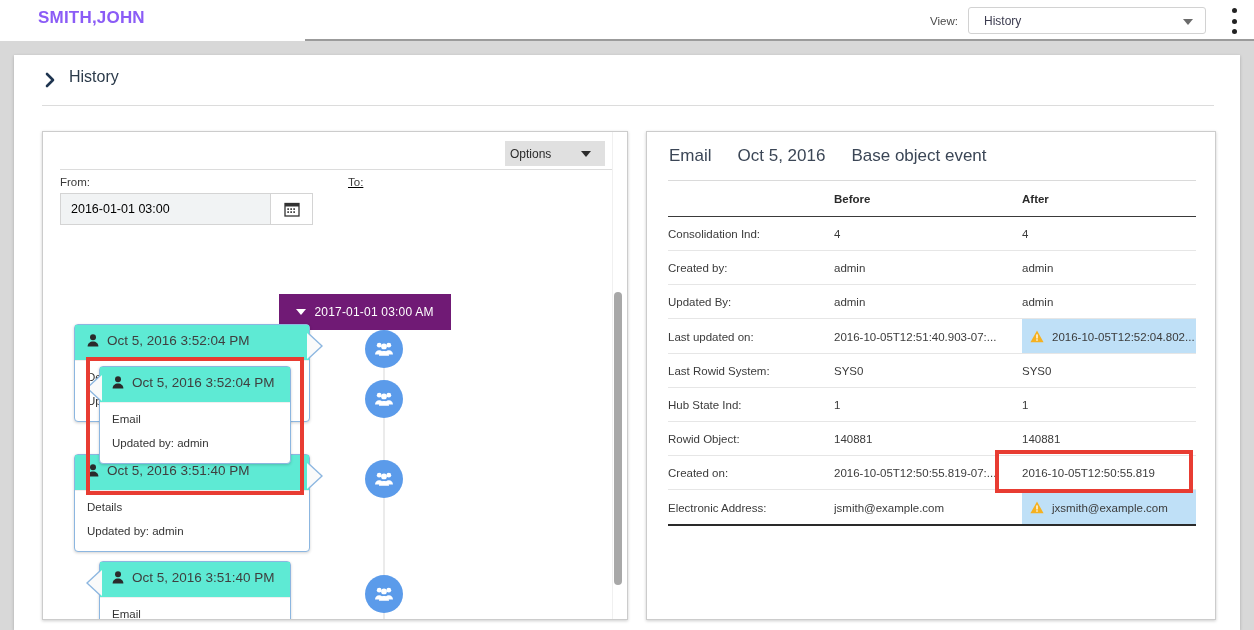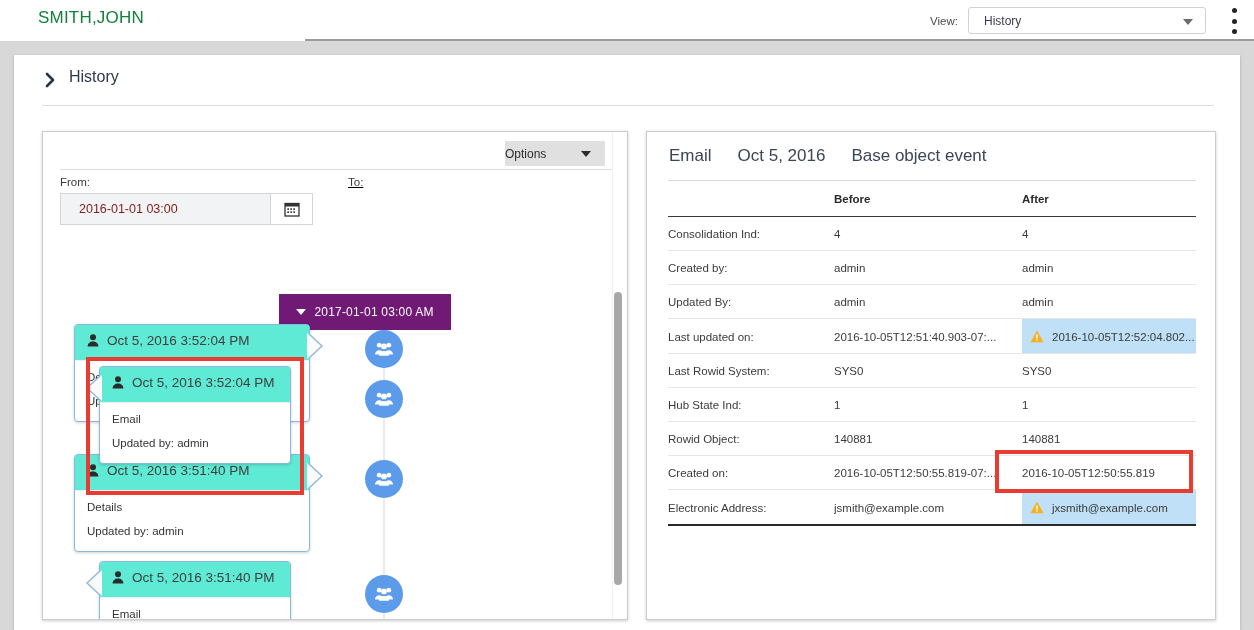--- a/index.html
+++ b/index.html
@@ -15,21 +15,21 @@
   
   .topbar {
     position: absolute; left: 0; top: 0;
     width: 1254px; height: 40px;
     background: #ffffff;
     display: flex; align-items: center;
   }
   .topbar-title {
     position: absolute; left: 38px; top: 8px;
     font-size: 17px; letter-spacing: .2px;
-    color: #15803d; font-weight: 400;
+    color: #8b5cf6; font-weight: 700;
   }
   .topbar-underline {
     position: absolute; left: 305px; top: 39px;
     width: 949px; height: 2px;
     background: #9b9b9b;
   }
   .view-wrap {
     position: absolute; right: 48px; top: 7px;
     display: flex; align-items: center; gap: 10px;
   }
@@ -101,21 +101,21 @@
     background: #ffffff;
     border: 1px solid #cccccc;
     box-shadow: 0 1px 3px rgba(0,0,0,.2);
     overflow: hidden;
   }
   .options-btn {
     position: absolute; right: 22px; top: 9px;
     width: 100px; height: 25px;
     background: #e0e0e0;
     display: flex; align-items: center;
-    padding: 0 0;
+    padding: 0 5px;
     font-size: 12px; color: #2c2c2c;
     cursor: pointer;
   }
   .options-btn .caret {
     position: absolute; right: 14px; top: 10px;
     width: 0; height: 0;
     border-left: 5px solid transparent;
     border-right: 5px solid transparent;
     border-top: 6px solid #2c2c2c;
   }
@@ -127,22 +127,22 @@
   .field-col.from { left: 17px; }
   .field-col.to   { left: 305px; text-decoration: underline; }
   .field-label { font-size: 11.5px; color: #3a3a3a; margin-bottom: 5px; }
   .field-row {
     display: flex; width: 253px; height: 32px;
     border: 1px solid #d4d4d4;
   }
   .field-input {
     flex: 1; background: #f1f3f4;
     display: flex; align-items: center;
-    padding-left: 18px;
-    font-size: 12.5px; color: #7f1d1d;
+    padding-left: 10px;
+    font-size: 12.5px; color: #000000;
   }
   .cal-btn {
     width: 42px; background: #fff;
     border-left: 1px solid #d4d4d4;
     display: flex; align-items: center; justify-content: center;
   }
   .cal-btn svg { display: block; }
 
   .date-chip {
     position: absolute; left: 236px; top: 162px;

